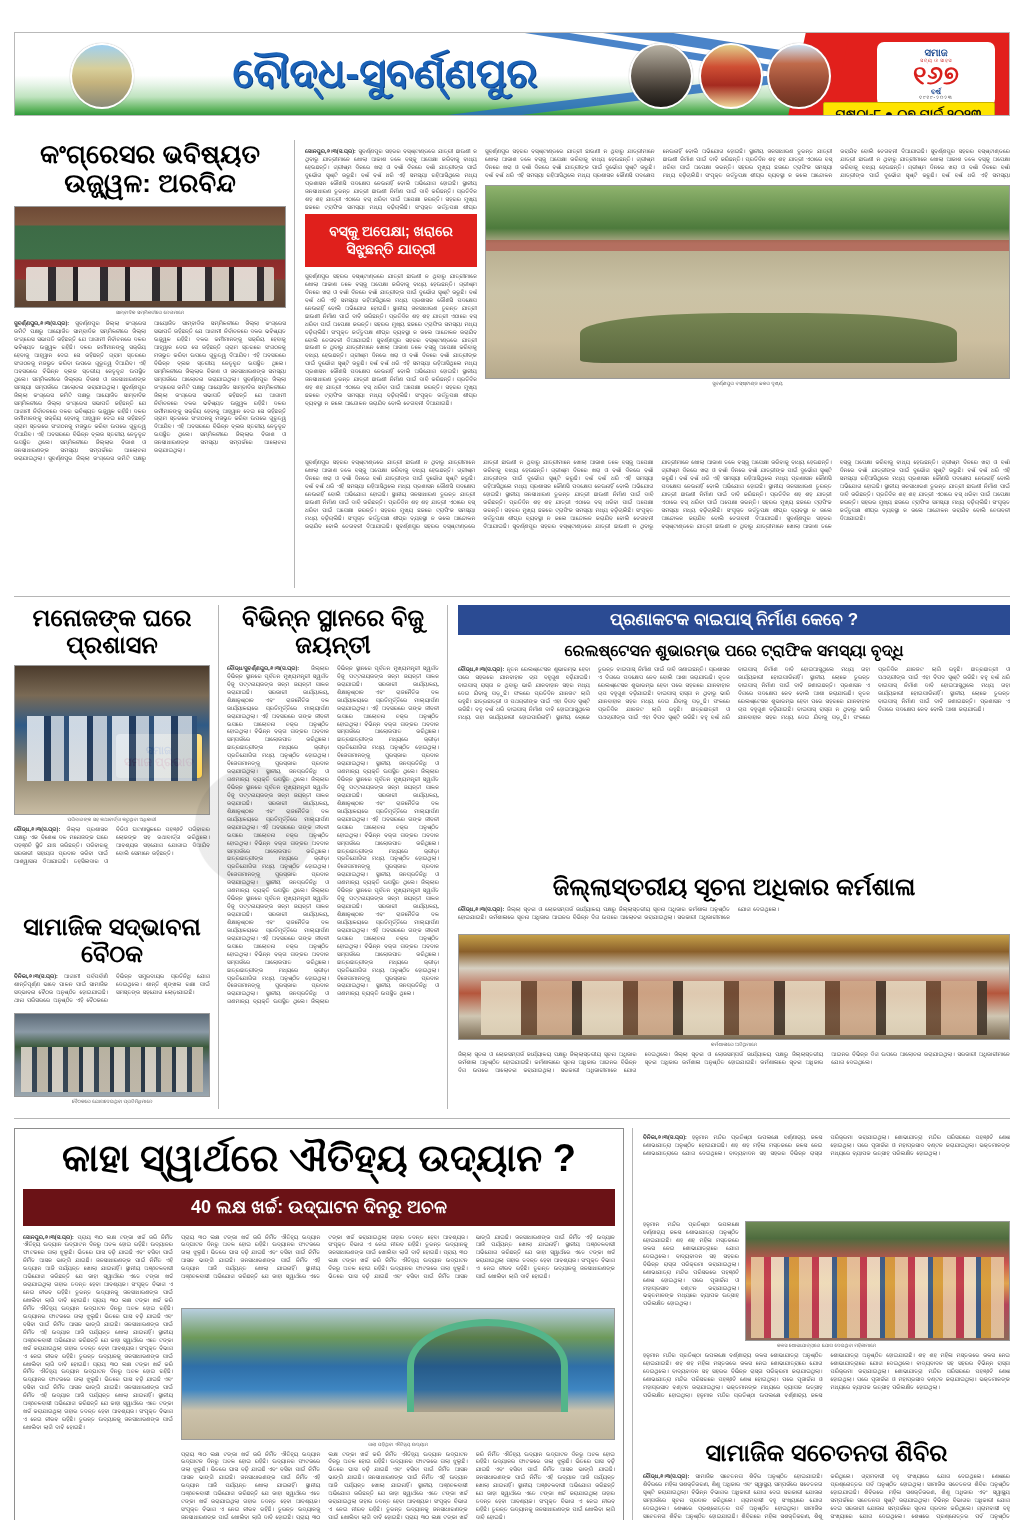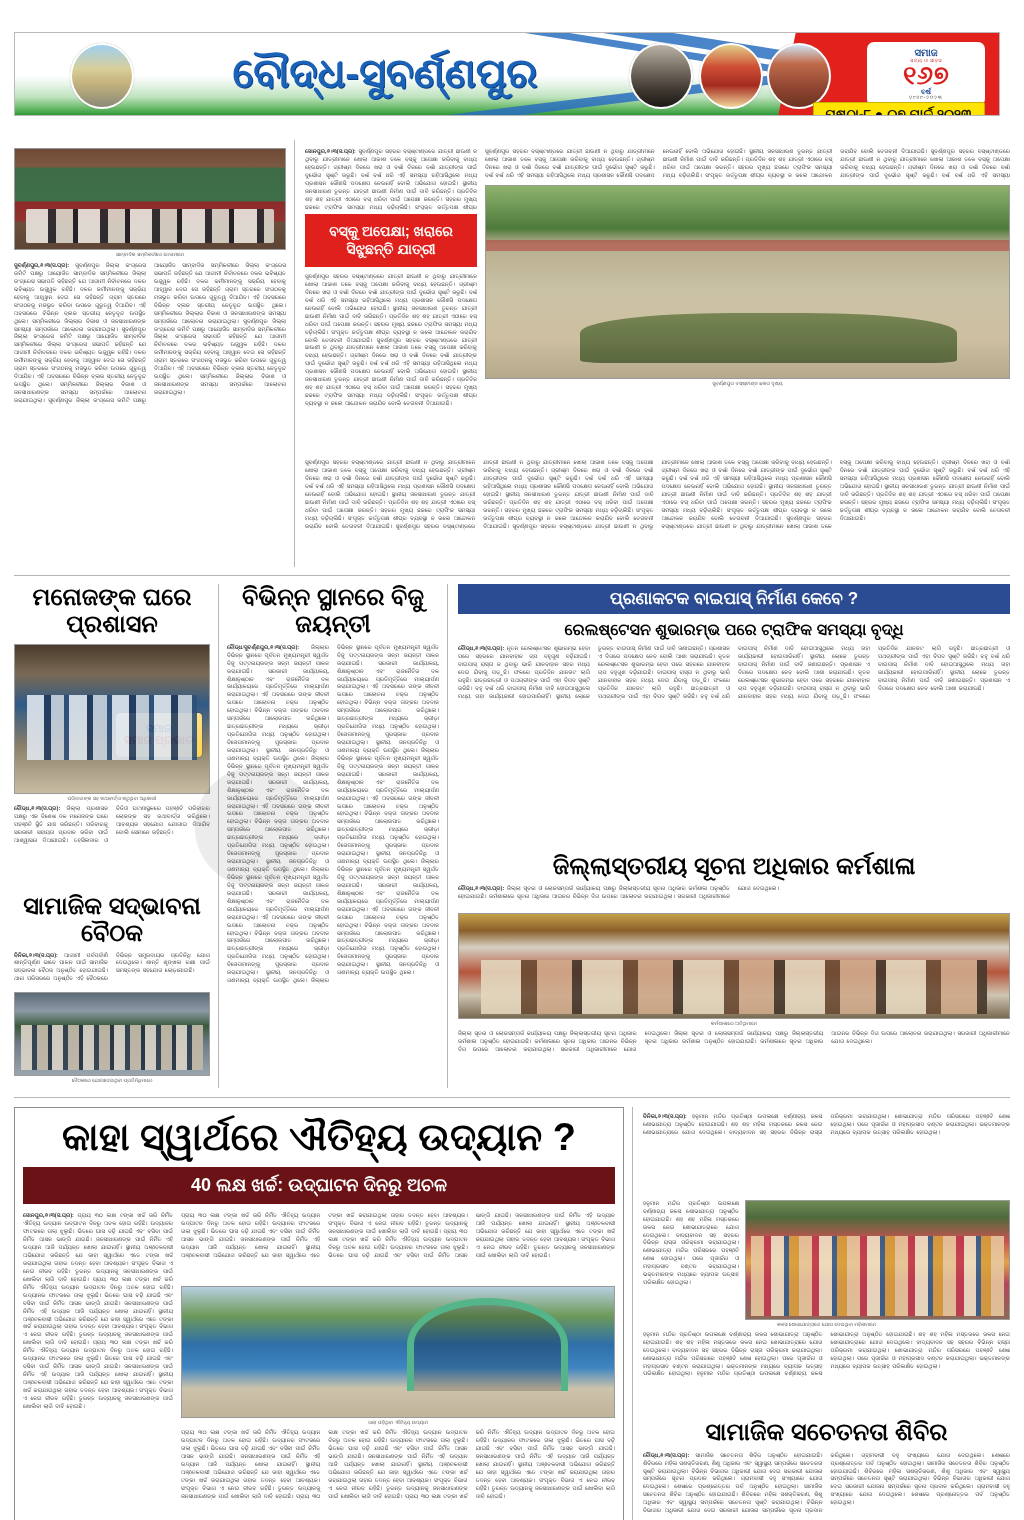--- a/index.html
+++ b/index.html
@@ -1,20 +1,20 @@
 <!DOCTYPE html>
 <html><head>
 <meta charset="utf-8">
 <style>
   html,body{margin:0;padding:0;background:#ffffff;}
   body{width:1024px;height:1520px;font-family:"Liberation Sans",sans-serif;overflow:hidden;}
   .page{position:relative;width:1024px;height:1520px;background:#fff;box-sizing:border-box;padding:0;}
 
   
-  .masthead{position:relative;margin:32px 24px 0 14px;height:82px;border:1px solid #b9b9b9;
+  .masthead{position:relative;margin:32px 14px 0 14px;height:82px;border:1px solid #b9b9b9;
     background:
       linear-gradient(105deg, rgba(255,255,255,0) 60%, rgba(255,255,255,0) 60%),
       linear-gradient(180deg,#ffffff 0%,#ffffff 52%,#e9f5ea 62%,#bfe3bf 78%,#67b866 92%,#2f9a3a 100%);
     overflow:hidden;padding-left:38px;}
   .mh-stripe{position:absolute;top:0;left:0;right:0;height:100%;pointer-events:none;}
   .mh-stripe i{position:absolute;display:block;background:#2a6fc0;opacity:.85;}
   .mh-s1{width:640px;height:11px;left:300px;top:-6px;transform:rotate(9deg);}
   .mh-s2{width:640px;height:7px;left:310px;top:12px;transform:rotate(9deg);background:#8fc2ee;}
   .mh-s3{width:560px;height:9px;left:430px;top:48px;transform:rotate(-7deg);}
   .mh-red{position:absolute;right:0;top:0;width:186px;height:100%;background:#e2201c;}
@@ -128,20 +128,21 @@
     </div>
 
     <div class="mh-date">ପୃଷ୍ଠା-୮ ● ୦୭ ମାର୍ଚ୍ଚ ୨୦୨୩</div>
   </div>
 
   <div class="body-wrap">
 
     <div style="display:flex;align-items:stretch;">
 
       <div style="width:272px;padding-right:8px;">
+        <div class="hl hl-lg">କଂଗ୍ରେସର ଭବିଷ୍ୟତ ଉଜ୍ଜ୍ୱଳ: ଅରବିନ୍ଦ</div>
         <div class="photo ph-meeting" style="height:100px;margin-top:8px;"></div>
         <div class="cap">ସାମ୍ବାଦିକ ସମ୍ମିଳନୀରେ ନେତାମାନେ</div>
         <div class="txt cols2" style="margin-top:4px;height:268px;">
           <b>ସୁବର୍ଣ୍ଣପୁର,୬।୩(ସ.ପ୍ର):</b>
           <span>ସୁବର୍ଣ୍ଣପୁର ଜିଲ୍ଲା କଂଗ୍ରେସ କମିଟି ପକ୍ଷରୁ ଆୟୋଜିତ ସାମ୍ବାଦିକ ସମ୍ମିଳନୀରେ ଜିଲ୍ଲା କଂଗ୍ରେସ ସଭାପତି କହିଛନ୍ତି ଯେ ଆଗାମୀ ନିର୍ବାଚନରେ ଦଳର ଭବିଷ୍ୟତ ଉଜ୍ଜ୍ୱଳ ରହିଛି। ଦଳର କର୍ମୀମାନଙ୍କୁ ସକ୍ରିୟ ହେବାକୁ ଆହ୍ୱାନ ଦେଇ ସେ କହିଛନ୍ତି ଗ୍ରାମ ସ୍ତରରେ ସଂଗଠନକୁ ମଜଭୁତ କରିବା ଉପରେ ଗୁରୁତ୍ୱ ଦିଆଯିବ। ଏହି ଅବସରରେ ବିଭିନ୍ନ ବ୍ଲକ ସ୍ତରୀୟ ନେତୃବୃନ୍ଦ ଉପସ୍ଥିତ ଥିଲେ। ସମ୍ମିଳନୀରେ ଜିଲ୍ଲାର ବିକାଶ ଓ ଜନସାଧାରଣଙ୍କ ସମସ୍ୟା ସମ୍ପର୍କରେ ଆଲୋଚନା କରାଯାଇଥିଲା।</span>
           <span>ସୁବର୍ଣ୍ଣପୁର ଜିଲ୍ଲା କଂଗ୍ରେସ କମିଟି ପକ୍ଷରୁ ଆୟୋଜିତ ସାମ୍ବାଦିକ ସମ୍ମିଳନୀରେ ଜିଲ୍ଲା କଂଗ୍ରେସ ସଭାପତି କହିଛନ୍ତି ଯେ ଆଗାମୀ ନିର୍ବାଚନରେ ଦଳର ଭବିଷ୍ୟତ ଉଜ୍ଜ୍ୱଳ ରହିଛି। ଦଳର କର୍ମୀମାନଙ୍କୁ ସକ୍ରିୟ ହେବାକୁ ଆହ୍ୱାନ ଦେଇ ସେ କହିଛନ୍ତି ଗ୍ରାମ ସ୍ତରରେ ସଂଗଠନକୁ ମଜଭୁତ କରିବା ଉପରେ ଗୁରୁତ୍ୱ ଦିଆଯିବ। ଏହି ଅବସରରେ ବିଭିନ୍ନ ବ୍ଲକ ସ୍ତରୀୟ ନେତୃବୃନ୍ଦ ଉପସ୍ଥିତ ଥିଲେ। ସମ୍ମିଳନୀରେ ଜିଲ୍ଲାର ବିକାଶ ଓ ଜନସାଧାରଣଙ୍କ ସମସ୍ୟା ସମ୍ପର୍କରେ ଆଲୋଚନା କରାଯାଇଥିଲା।</span>
           <span>ସୁବର୍ଣ୍ଣପୁର ଜିଲ୍ଲା କଂଗ୍ରେସ କମିଟି ପକ୍ଷରୁ ଆୟୋଜିତ ସାମ୍ବାଦିକ ସମ୍ମିଳନୀରେ ଜିଲ୍ଲା କଂଗ୍ରେସ ସଭାପତି କହିଛନ୍ତି ଯେ ଆଗାମୀ ନିର୍ବାଚନରେ ଦଳର ଭବିଷ୍ୟତ ଉଜ୍ଜ୍ୱଳ ରହିଛି। ଦଳର କର୍ମୀମାନଙ୍କୁ ସକ୍ରିୟ ହେବାକୁ ଆହ୍ୱାନ ଦେଇ ସେ କହିଛନ୍ତି ଗ୍ରାମ ସ୍ତରରେ ସଂଗଠନକୁ ମଜଭୁତ କରିବା ଉପରେ ଗୁରୁତ୍ୱ ଦିଆଯିବ। ଏହି ଅବସରରେ ବିଭିନ୍ନ ବ୍ଲକ ସ୍ତରୀୟ ନେତୃବୃନ୍ଦ ଉପସ୍ଥିତ ଥିଲେ। ସମ୍ମିଳନୀରେ ଜିଲ୍ଲାର ବିକାଶ ଓ ଜନସାଧାରଣଙ୍କ ସମସ୍ୟା ସମ୍ପର୍କରେ ଆଲୋଚନା କରାଯାଇଥିଲା।</span>
           <span>ସୁବର୍ଣ୍ଣପୁର ଜିଲ୍ଲା କଂଗ୍ରେସ କମିଟି ପକ୍ଷରୁ ଆୟୋଜିତ ସାମ୍ବାଦିକ ସମ୍ମିଳନୀରେ ଜିଲ୍ଲା କଂଗ୍ରେସ ସଭାପତି କହିଛନ୍ତି ଯେ ଆଗାମୀ ନିର୍ବାଚନରେ ଦଳର ଭବିଷ୍ୟତ ଉଜ୍ଜ୍ୱଳ ରହିଛି। ଦଳର କର୍ମୀମାନଙ୍କୁ ସକ୍ରିୟ ହେବାକୁ ଆହ୍ୱାନ ଦେଇ ସେ କହିଛନ୍ତି ଗ୍ରାମ ସ୍ତରରେ ସଂଗଠନକୁ ମଜଭୁତ କରିବା ଉପରେ ଗୁରୁତ୍ୱ ଦିଆଯିବ। ଏହି ଅବସରରେ ବିଭିନ୍ନ ବ୍ଲକ ସ୍ତରୀୟ ନେତୃବୃନ୍ଦ ଉପସ୍ଥିତ ଥିଲେ। ସମ୍ମିଳନୀରେ ଜିଲ୍ଲାର ବିକାଶ ଓ ଜନସାଧାରଣଙ୍କ ସମସ୍ୟା ସମ୍ପର୍କରେ ଆଲୋଚନା କରାଯାଇଥିଲା।</span>
         </div>
       </div>

